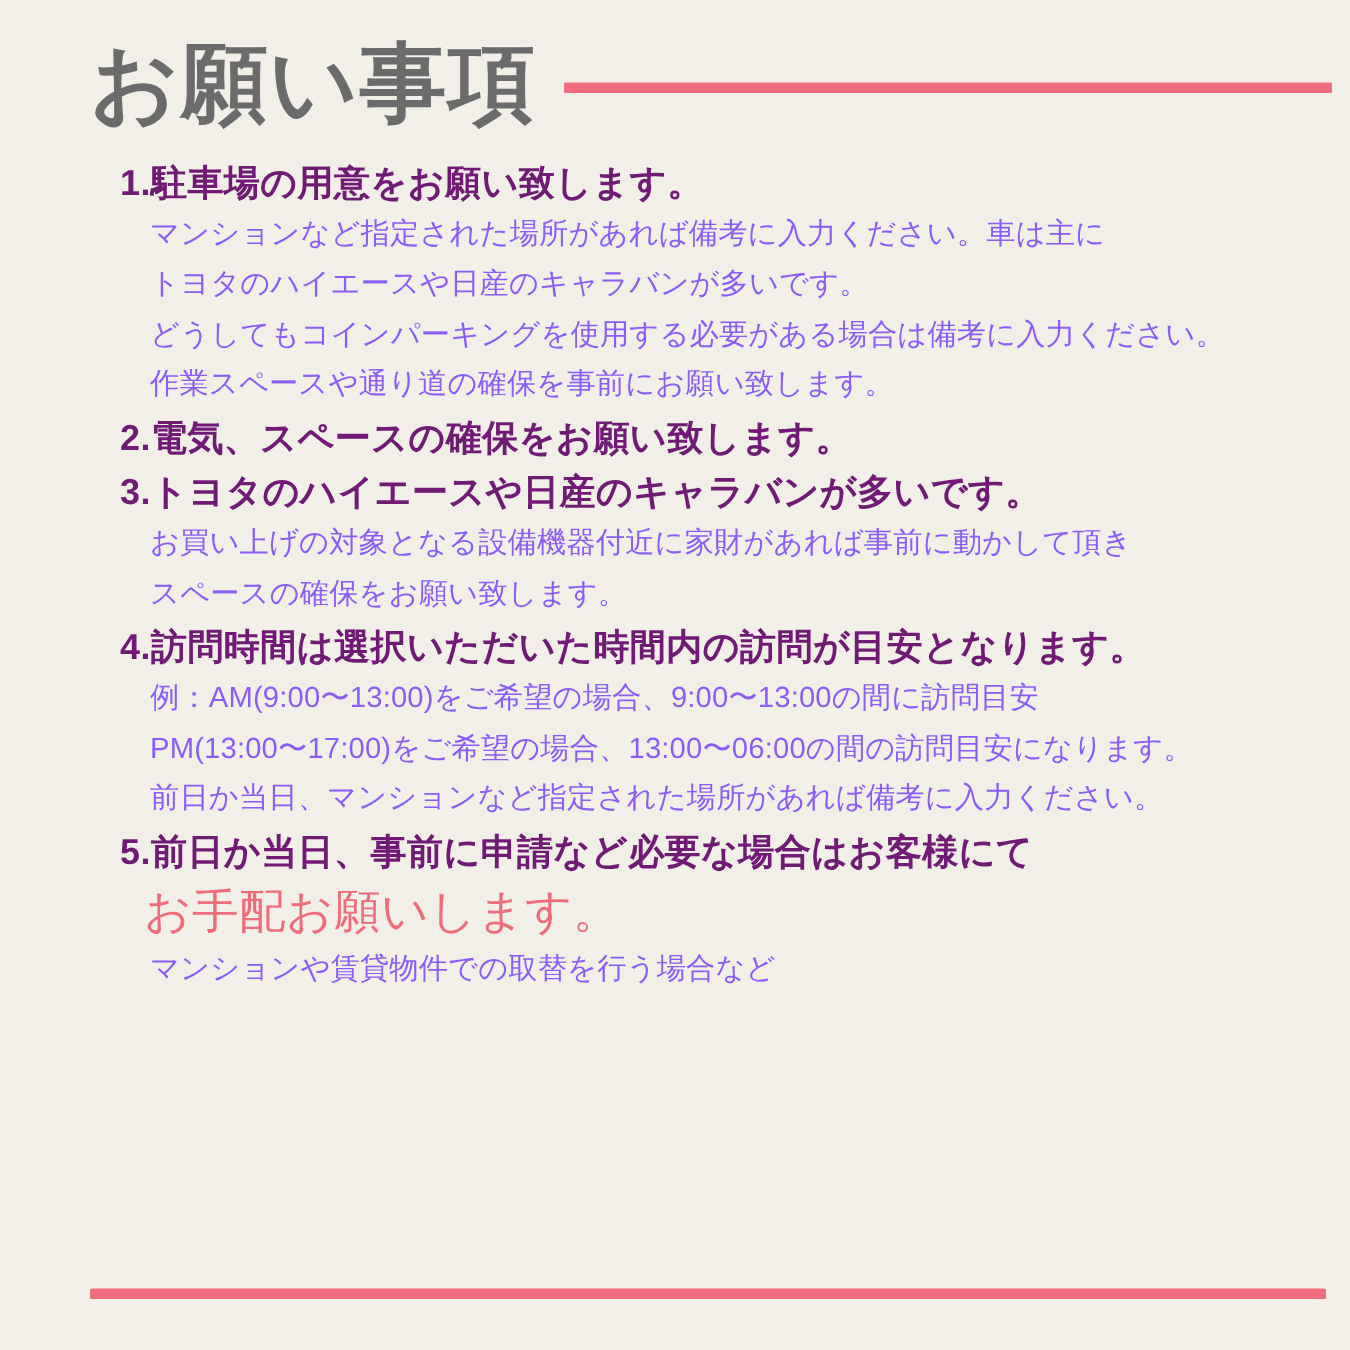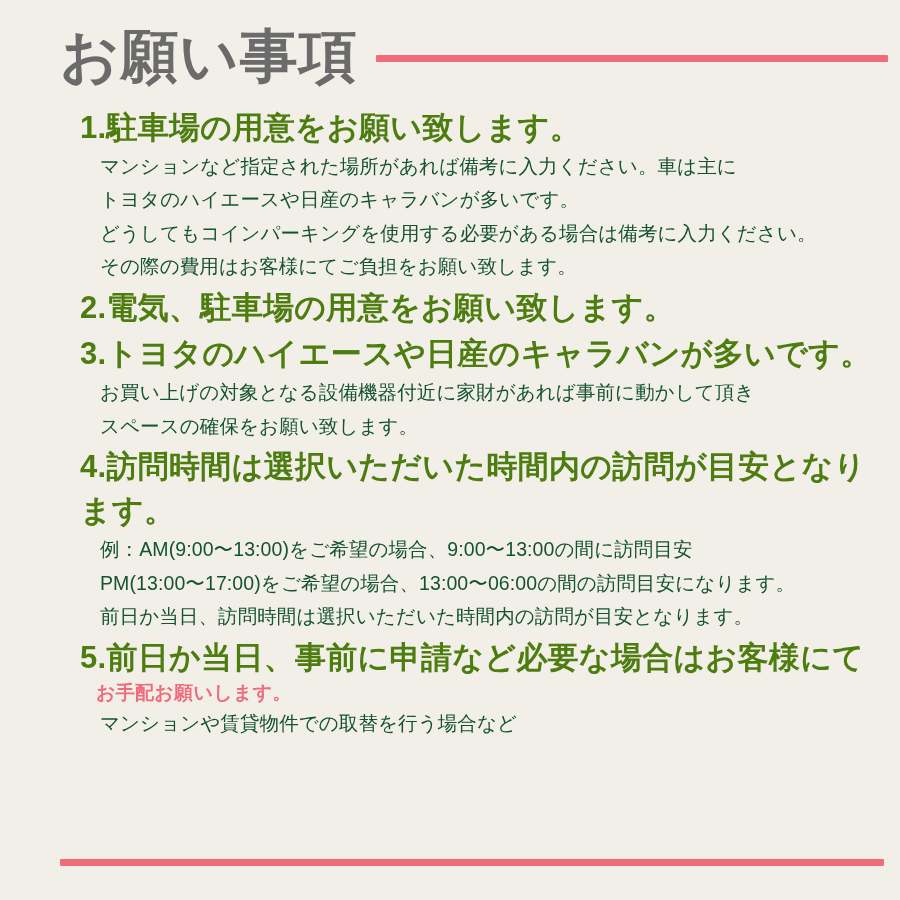--- a/index.html
+++ b/index.html
@@ -47,40 +47,40 @@
   }
 
   
   .content {
     padding: 18px 30px 0 30px;
   }
   .item {
     margin-bottom: 2px;
   }
   .item-heading {
-    color: #4d7c0f;
+    color: #701a75;
     font-weight: bold;
-    font-size: 31px;
+    font-size: 24px;
     line-height: 1.42;
     padding-left: 22px;
     letter-spacing: 0.3px;
   }
   .item-heading .num {
     margin-right: 0px;
   }
   .item-heading-cont {
     color: #ef6d7a;
-    font-weight: bold;
-    font-size: 19px;
+    font-weight: normal;
+    font-size: 31px;
     line-height: 1.42;
     padding-left: 38px;
     letter-spacing: 0.3px;
   }
   .item-body {
-    color: #14532d;
+    color: #8b5cf6;
     font-size: 19.5px;
     line-height: 1.72;
     padding-left: 42px;
     letter-spacing: 0.1px;
   }
   .item-body div {
     white-space: nowrap;
   }
 
   
@@ -107,48 +107,48 @@
   <div class="content">
 
     <div class="item">
       <div class="item-heading">
         <span class="num">1.</span><span>駐車場の用意をお願い致します。</span>
       </div>
       <div class="item-body">
         <div>マンションなど指定された場所があれば備考に入力ください。車は主に</div>
         <div>トヨタのハイエースや日産のキャラバンが多いです。</div>
         <div>どうしてもコインパーキングを使用する必要がある場合は備考に入力ください。</div>
-        <div>その際の費用はお客様にてご負担をお願い致します。</div>
+        <div>作業スペースや通り道の確保を事前にお願い致します。</div>
       </div>
     </div>
 
     <div class="item">
       <div class="item-heading">
-        <span class="num">2.</span><span>電気、駐車場の用意をお願い致します。</span>
+        <span class="num">2.</span><span>電気、スペースの確保をお願い致します。</span>
       </div>
     </div>
 
     <div class="item">
       <div class="item-heading">
         <span class="num">3.</span><span>トヨタのハイエースや日産のキャラバンが多いです。</span>
       </div>
       <div class="item-body">
         <div>お買い上げの対象となる設備機器付近に家財があれば事前に動かして頂き</div>
         <div>スペースの確保をお願い致します。</div>
       </div>
     </div>
 
     <div class="item">
       <div class="item-heading">
         <span class="num">4.</span><span>訪問時間は選択いただいた時間内の訪問が目安となります。</span>
       </div>
       <div class="item-body">
         <div>例：AM(9:00〜13:00)をご希望の場合、9:00〜13:00の間に訪問目安</div>
         <div>PM(13:00〜17:00)をご希望の場合、13:00〜06:00の間の訪問目安になります。</div>
-        <div>前日か当日、訪問時間は選択いただいた時間内の訪問が目安となります。</div>
+        <div>前日か当日、マンションなど指定された場所があれば備考に入力ください。</div>
       </div>
     </div>
 
     <div class="item">
       <div class="item-heading">
         <span class="num">5.</span><span>前日か当日、事前に申請など必要な場合はお客様にて</span>
       </div>
       <div class="item-heading-cont">お手配お願いします。</div>
       <div class="item-body">
         <div>マンションや賃貸物件での取替を行う場合など</div>

